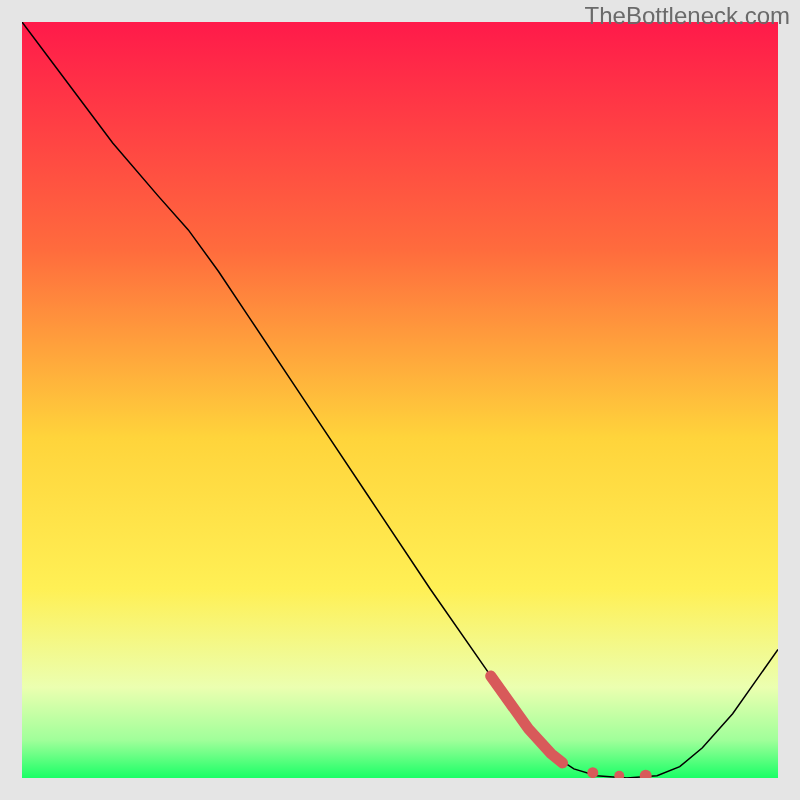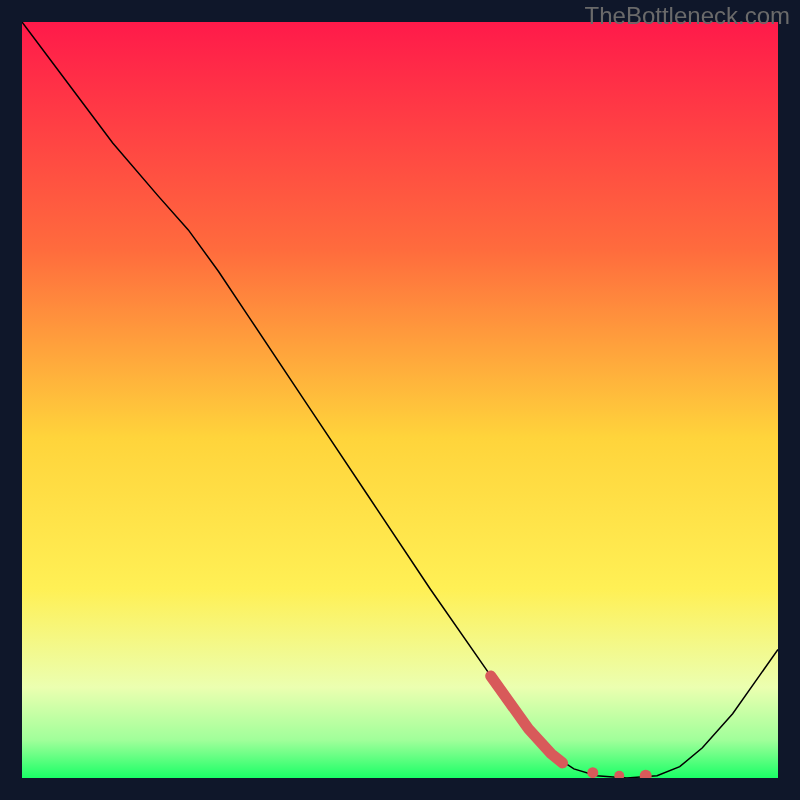--- a/index.html
+++ b/index.html
@@ -7,21 +7,21 @@
     padding: 0;
     width: 800px;
     height: 800px;
     overflow: hidden;
     font-family: Arial, sans-serif;
   }
   .chart-container {
     position: relative;
     width: 800px;
     height: 800px;
-    background: #0f172a;
+    background: #e5e5e5;
   }
   .watermark {
     position: absolute;
     top: 2px;
     right: 10px;
     font-size: 24px;
     color: #6a6a6a;
     font-family: Arial, sans-serif;
     z-index: 10;
   }

